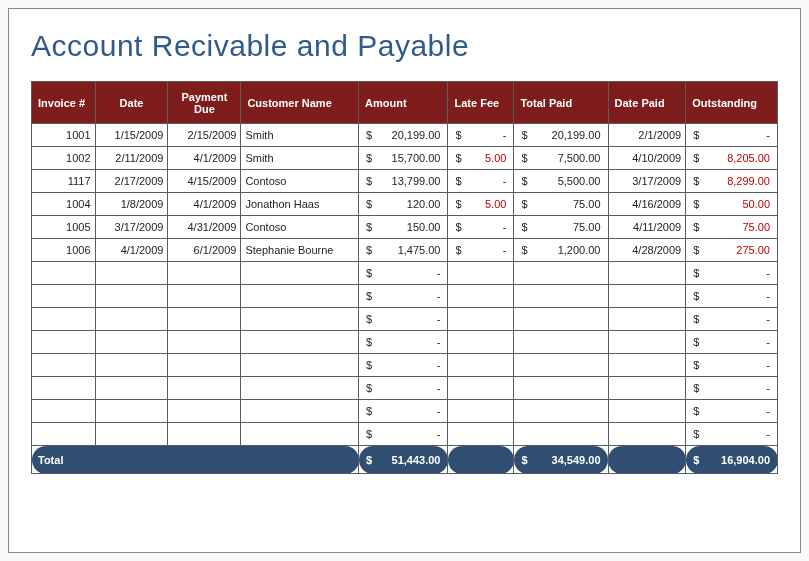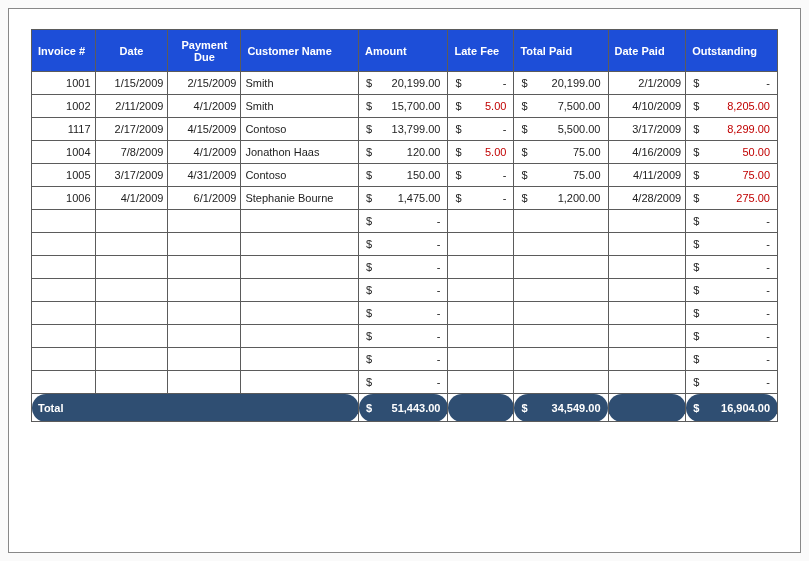--- a/index.html
+++ b/index.html
@@ -29,21 +29,21 @@
     table-layout: fixed;
   }
   th, td {
     border: 1px solid #5b5b5b;
     font-size: 11px;
     padding: 4px 4px;
     height: 23px;
     overflow: hidden;
   }
   thead th {
-    background: #1d4ed8;
+    background: #7f1d1d;
     color: #ffffff;
     font-weight: 700;
     text-align: left;
     vertical-align: middle;
     height: 42px;
     padding: 4px 6px;
   }
   thead th.center { text-align: center; }
   tbody td { background: #fff; color: #222; }
   tfoot td {
@@ -71,20 +71,21 @@
   .money { display: flex; justify-content: space-between; padding: 0 3px; }
   .money .sym { }
   .money .val { }
   .dash { letter-spacing: 0; }
   .red { color: #c00000; padding-left: 16px; }
 </style>
 </head>
 <body>
 
 <div class="sheet">
+  <div class="title">Account Recivable and Payable</div>
 
   <table>
     <colgroup>
       <col class="c-inv">
         <col class="c-date">
         <col class="c-pdue">
         <col class="c-name">
       <col class="c-amt">
         <col class="c-fee">
         <col class="c-paid">
@@ -193,21 +194,21 @@
           <td class="r">3/17/2009</td>
           <td>
             <span class="money">
               <span class="sym">$</span>
               <span class="val red">8,299.00</span>
             </span>
           </td>
         </tr>
         <tr>
           <td class="r">1004</td>
-          <td class="r">7/8/2009</td>
+          <td class="r">1/8/2009</td>
           <td class="r">4/1/2009</td>
           <td class="l">Jonathon Haas</td>
           <td>
             <span class="money">
               <span class="sym">$</span>
               <span class="val">120.00</span>
             </span>
           </td>
           <td>
             <span class="money">

